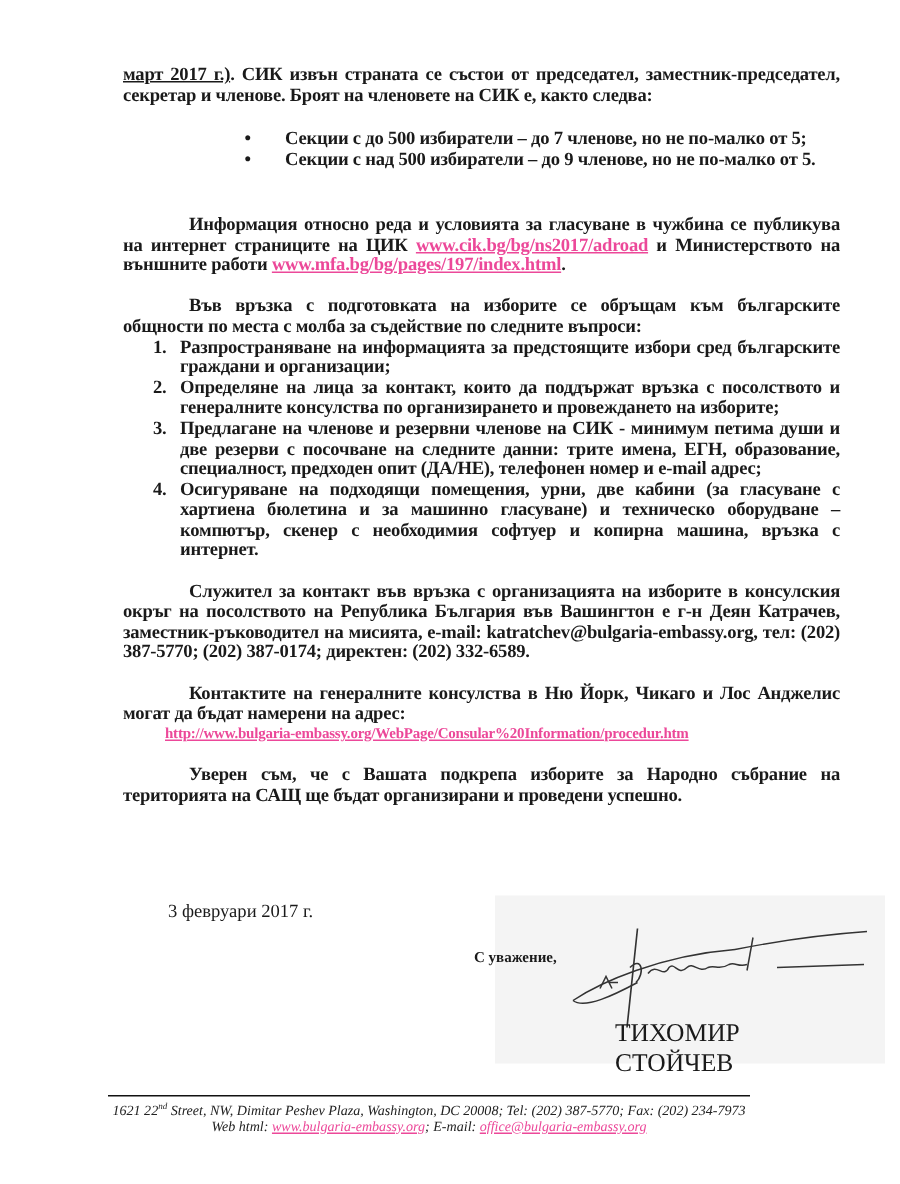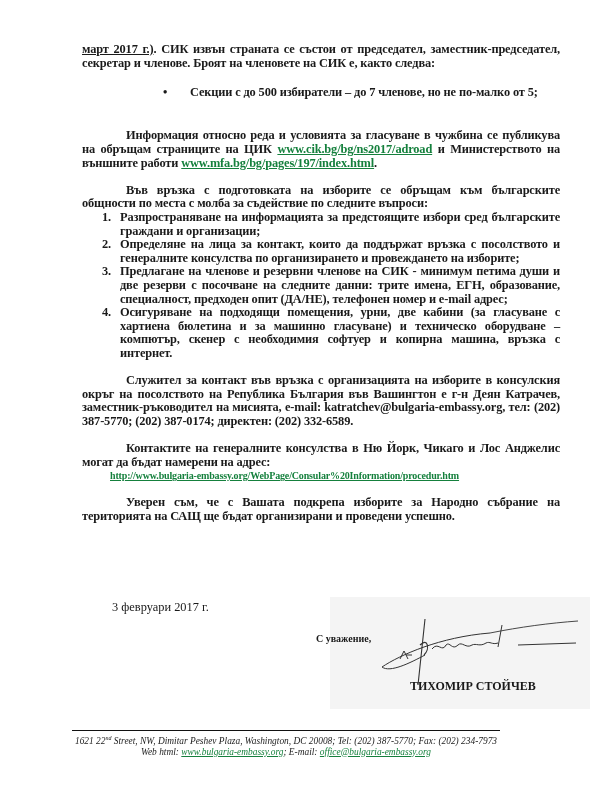--- a/index.html
+++ b/index.html
@@ -9,60 +9,61 @@
       color: #1a1a1a;
     }
     .page { position: absolute; left: 0; top: 0; width: 543px; height: 789px; }
     .text {
       position: absolute; left: 82px; width: 478px;
       font-size: 12.4px; line-height: 13.6px; font-weight: bold;
       text-align: justify; letter-spacing: -0.15px;
     }
     .p { margin: 0; }
     .indent { text-indent: 44px; }
-    a, .link { color: #15803d; text-decoration: underline; }
+    a, .link { color: #ec4899; text-decoration: underline; }
     .udl { text-decoration: underline; }
     ul.bul { margin: 16px; padding: 0 0 0 92px; list-style: none; }
     ul.bul li { position: relative; }
     ul.bul li::before { content: "\2022"; position: absolute; left: -27px; }
     ol.num { margin: 0; padding: 0 0 0 18px; list-style: none; }
     ol.num li { position: relative; padding-left: 0; }
     ol.num li .n { position: absolute; left: -18px; }
     .gap { height: 13.6px; }
     .sigbg {
       position: absolute; left: 330px; top: 597px; width: 260px; height: 112px;
       background: #f4f4f4;
     }
     .sig-regards { position: absolute; left: 316px; top: 633px; font-size: 10px; font-weight: bold; }
-    .sig-name { position: absolute; left: 410px; top: 679px; font-size: 12px; font-weight: bold; }
+    .sig-name { position: absolute; left: 410px; top: 679px; font-size: 17px; font-weight: normal; }
     .signature { position: absolute; left: 380px; top: 615px; width: 200px; height: 75px; }
     .date { position: absolute; left: 112px; top: 600px; font-size: 12.4px; font-weight: normal; }
     .footer-rule { position: absolute; left: 72px; top: 730px; width: 428px; height: 0; border-top: 1.4px solid #111; }
     .footer {
       position: absolute; left: 72px; top: 733px; width: 428px;
       font-family: "Liberation Serif", serif; font-style: italic;
       font-size: 9.4px; line-height: 10.4px; text-align: center; color: #222;
     }
     .footer sup { font-size: 6px; }
   </style>
 </head>
 <body>
 
 <div class="page">
 
   <div class="text" style="top:43px;">
     <p class="p"><span class="udl">март 2017 г.)</span><span>. СИК извън страната се състои от председател, заместник-председател, секретар и членове. Броят на членовете на СИК е, както следва:</span></p>
 
     <ul class="bul">
       <li>Секции с до 500 избиратели – до 7 членове, но не по-малко от 5;</li>
+      <li>Секции с над 500 избиратели – до 9 членове, но не по-малко от 5.</li>
     </ul>
 
     <div class="gap"></div>
 
-    <p class="p indent"><span>Информация относно реда и условията за гласуване в чужбина се публикува на обръщам страниците на ЦИК </span><a href="#">www.cik.bg/bg/ns2017/adroad</a><span> и Министерството на външните работи </span><a href="#">www.mfa.bg/bg/pages/197/index.html</a><span>.</span></p>
+    <p class="p indent"><span>Информация относно реда и условията за гласуване в чужбина се публикува на интернет страниците на ЦИК </span><a href="#">www.cik.bg/bg/ns2017/adroad</a><span> и Министерството на външните работи </span><a href="#">www.mfa.bg/bg/pages/197/index.html</a><span>.</span></p>
 
 
     <div class="gap"></div>
 
     <p class="p indent">Във връзка с подготовката на изборите се обръщам към българските общности по места с молба за съдействие по следните въпроси:</p>
 
     <ol class="num" style="padding-left:38px;">
       <li><span class="n">1.</span><span>Разпространяване на информацията за предстоящите избори сред българските граждани и организации;</span></li>
       <li><span class="n">2.</span><span>Определяне на лица за контакт, които да поддържат връзка с посолството и генералните консулства по организирането и провеждането на изборите;</span></li>
       <li><span class="n">3.</span><span>Предлагане на членове и резервни членове на СИК - минимум петима души и две резерви с посочване на следните данни: трите имена, ЕГН, образование, специалност, предходен опит (ДА/НЕ), телефонен номер и e-mail адрес;</span></li>

